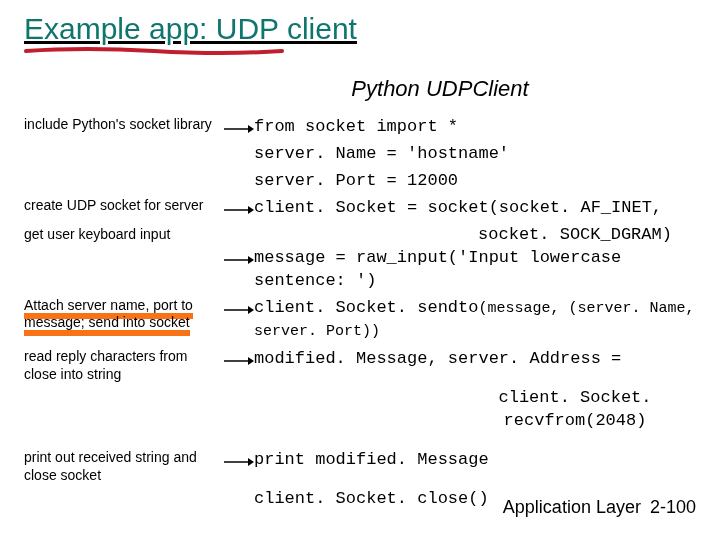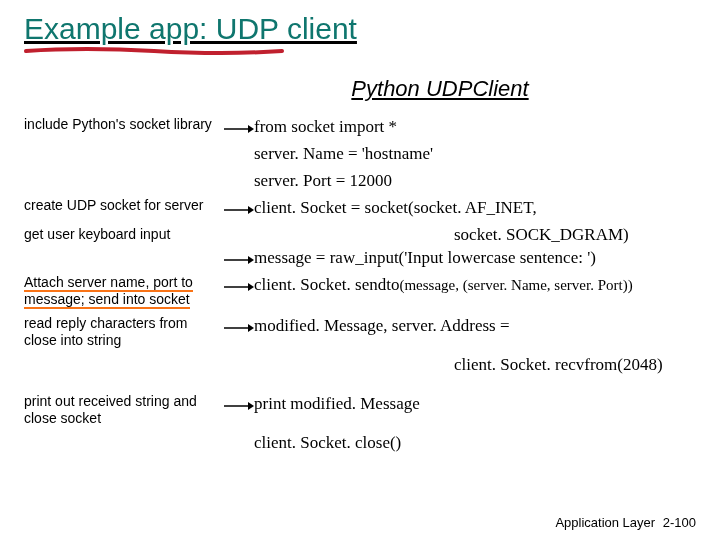--- a/index.html
+++ b/index.html
@@ -30,21 +30,20 @@
     margin-left: 0;
     margin-top: -2px;
   }
   .title-underline svg { display: block; }
   .subtitle {
     font-style: italic;
     font-size: 22px;
     color: #000;
     text-align: center;
     margin: 24px 0 14px 160px;
-    text-decoration: underline;
   }
   .body {
     position: relative;
   }
   .row {
     display: flex;
     align-items: flex-start;
     margin-bottom: 4px;
   }
   .annot {
@@ -58,34 +57,34 @@
   .arrow {
     width: 30px;
     flex-shrink: 0;
     padding-top: 6px;
   }
   .arrow svg { display: block; }
   .code {
     flex: 1;
     font-size: 17px;
     line-height: 1.35;
-    font-family: Liberation Serif, serif;
-  }
-  .code-indent { padding-left: 200px; }
+    font-family: Liberation Mono, monospace;
+  }
+  .code-indent { padding-left: 200px; text-align: center; }
   .code-small { font-size: 15px; }
   .spacer-annot { width: 230px; flex-shrink: 0; }
   .footer {
     position: absolute;
     right: 24px;
-    bottom: 10px;
-    font-size: 13px;
+    bottom: 22px;
+    font-size: 18px;
   }
   .footer .num { margin-left: 4px; }
   .annot-underline {
-    border-bottom: 2px solid #f97316;
+    border-bottom: 6px solid #f97316;
     display: inline;
   }
 </style>
 </head>
 <body>
 
 <div class="slide">
   <h1 class="title">Example app: UDP client</h1>
   <div class="title-underline">
     <svg width="260" height="10" viewBox="0 0 260 10">

